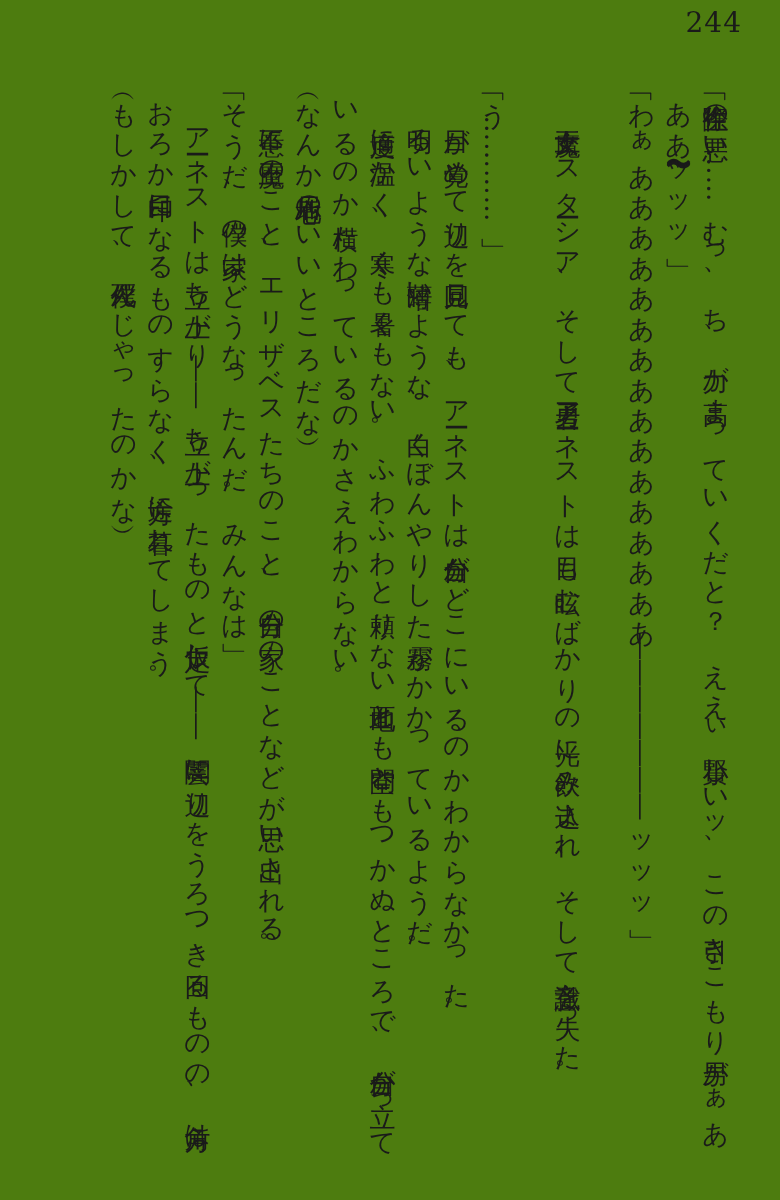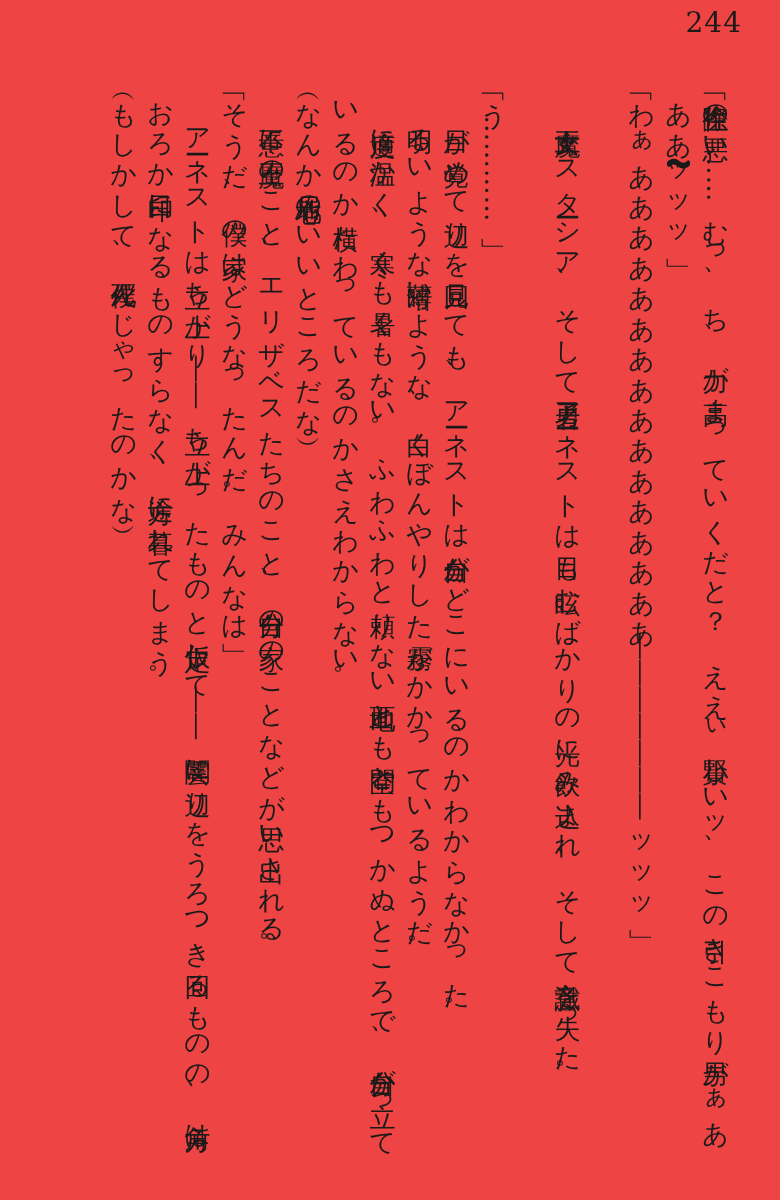--- a/index.html
+++ b/index.html
@@ -3,21 +3,21 @@
 <meta charset="utf-8">
 <style>
   html, body {
     margin: 0;
     padding: 0;
   }
   .page {
     position: relative;
     width: 780px;
     height: 1200px;
-    background: #ef4444;
+    background: #4d7c0f;
     color: #1a1a1a;
     font-family: "DejaVu Serif", "Liberation Serif", serif;
     overflow: hidden;
   }
   .page-number {
     position: absolute;
     top: 6px;
     right: 38px;
     font-size: 28px;
     letter-spacing: 1px;

